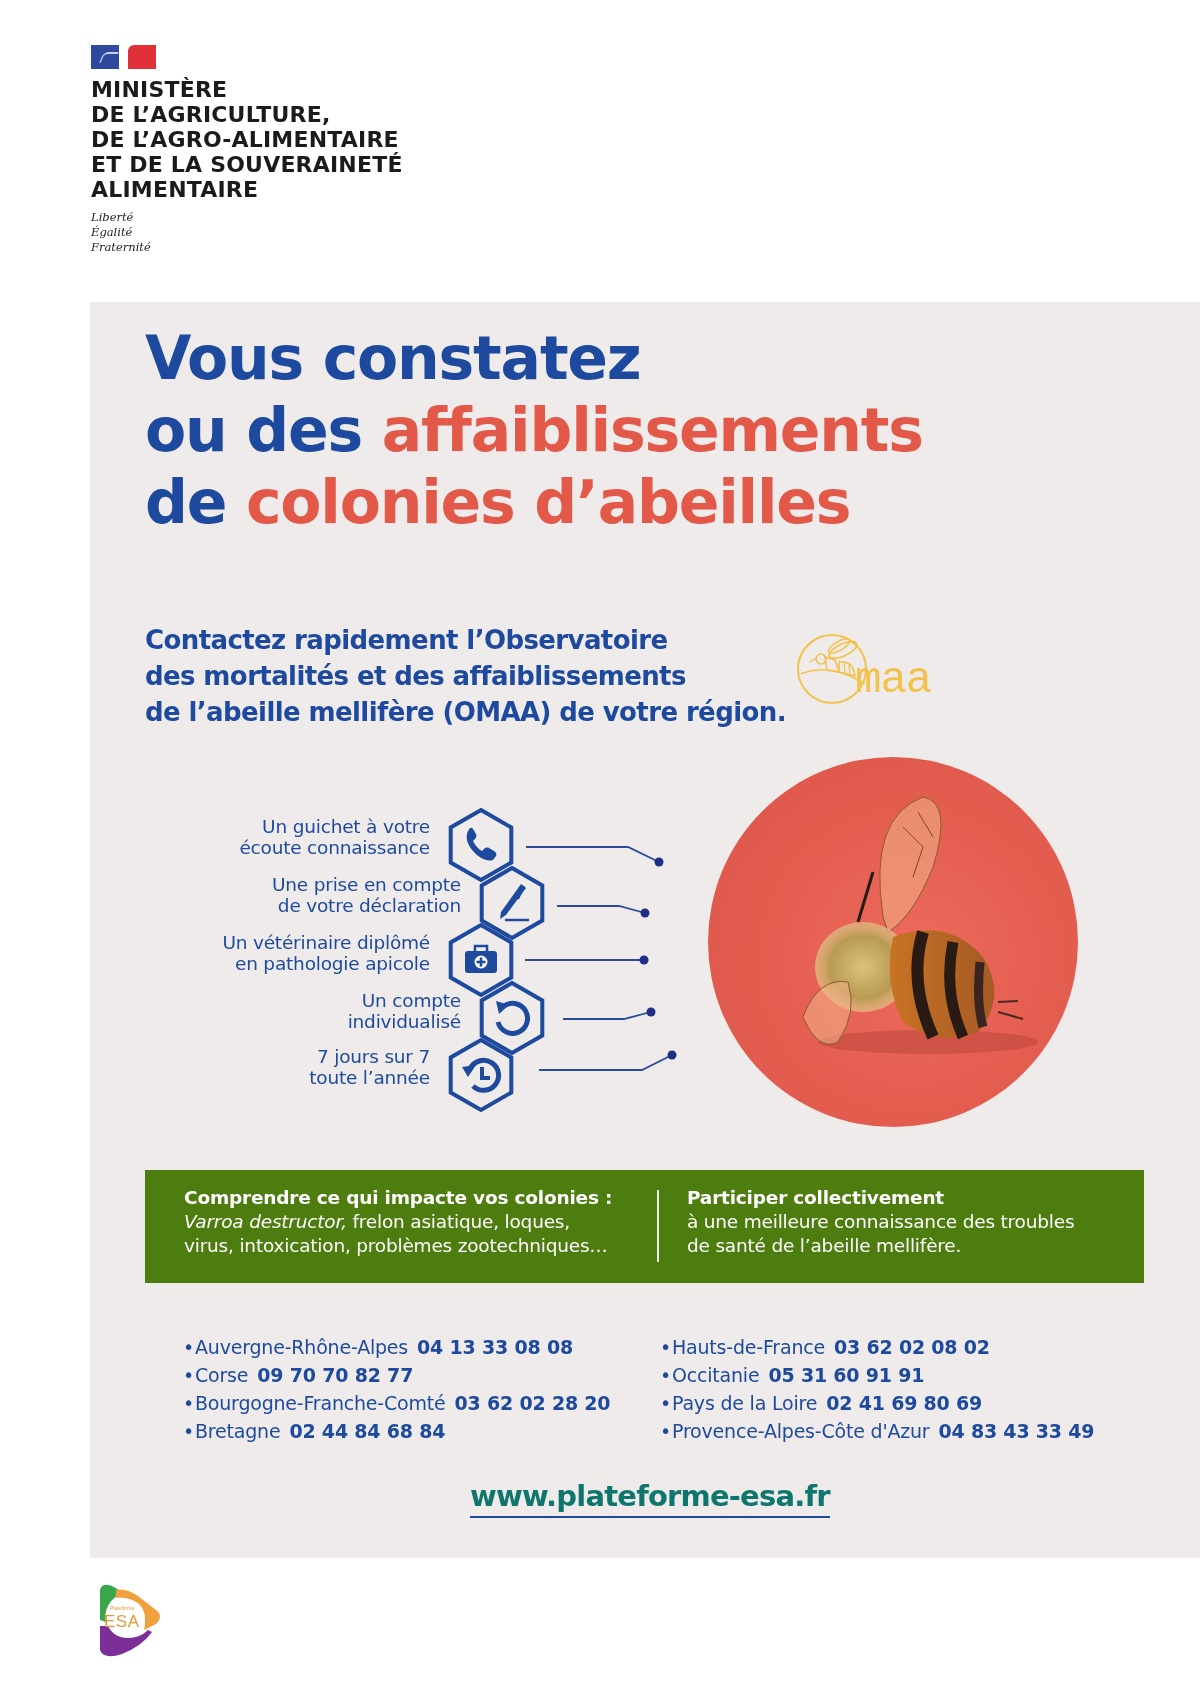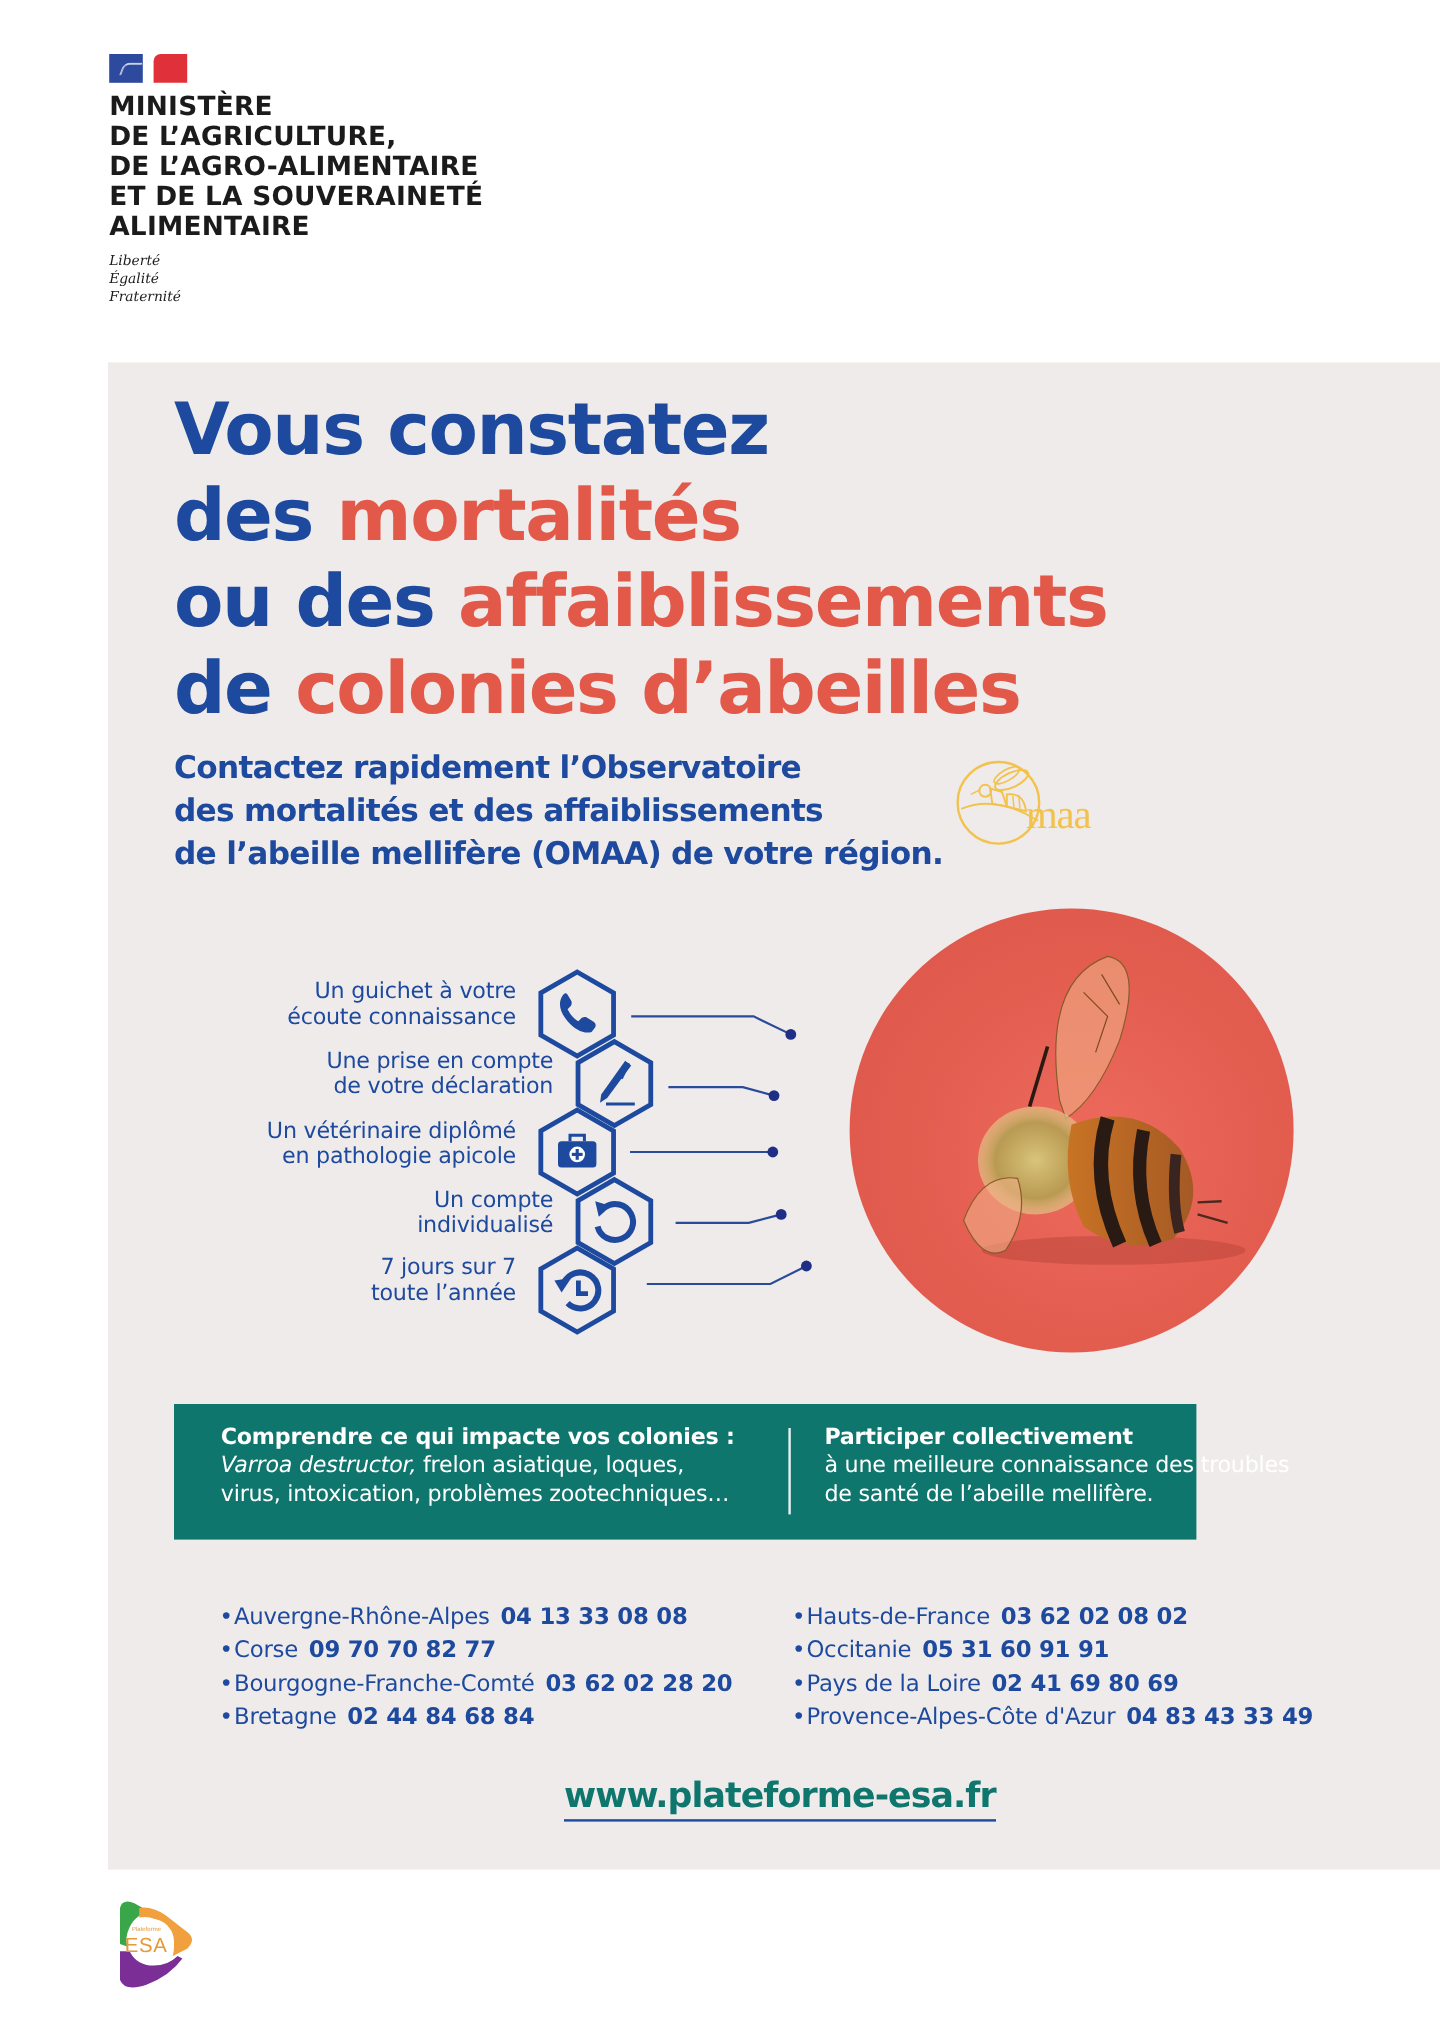--- a/index.html
+++ b/index.html
@@ -24,33 +24,33 @@
     
     .headline { position: absolute; left: 145px; top: 322px; font-family: "DejaVu Sans", sans-serif; font-weight: bold; font-size: 60px; line-height: 72px; letter-spacing: -1.2px; white-space: nowrap; }
     .headline .blue { color: #1d4a9e; }
     .headline .red { color: #e2594a; }
     .headline .line { display: block; }
 
     .subhead { position: absolute; left: 145px; top: 622px; font-family: "DejaVu Sans", sans-serif; font-weight: bold; font-size: 26px; line-height: 36px; color: #1d4a9e; letter-spacing: -0.6px; white-space: nowrap; }
 
     
     .omaa { position: absolute; left: 795px; top: 632px; width: 170px; height: 75px; }
-    .omaa-text { position: absolute; left: 60px; top: 26px; font-family: Liberation Serif, serif; font-size: 34px; line-height: 44px; color: #f3c24c; letter-spacing: -1px; }
+    .omaa-text { position: absolute; left: 60px; top: 26px; font-family: Liberation Mono, monospace; font-size: 44px; line-height: 44px; color: #f3c24c; letter-spacing: -1px; }
 
     
     .features { position: absolute; left: 16px; top: 0; width: 1200px; height: 1226px; pointer-events: none; }
     .features svg { position: absolute; left: 0; top: 0; }
     .feature-label { position: absolute; text-align: right; font-family: "DejaVu Sans", sans-serif; font-size: 18.5px; line-height: 21px; color: #1d4a9e; white-space: nowrap; letter-spacing: -0.2px; }
 
     
     .bee-circle { position: absolute; left: 708px; top: 757px; width: 370px; height: 370px; border-radius: 50%; overflow: hidden;
       background: radial-gradient(circle at 55% 55%, #ec6a5c 0%, #e35d4f 55%, #d9564a 100%); }
 
     
-    .info-box { position: absolute; left: 145px; top: 1170px; width: 852px; height: 113px; background: #0f766e; color: #ffffff; }
+    .info-box { position: absolute; left: 145px; top: 1170px; width: 999px; height: 113px; background: #4d7c0f; color: #ffffff; }
     .info-col { position: absolute; top: 16px; font-family: "DejaVu Sans", sans-serif; font-size: 18.5px; line-height: 24px; white-space: nowrap; letter-spacing: -0.2px; }
     .info-col .title { font-weight: bold; }
     .info-col.left { left: 39px; }
     .info-col.right { left: 542px; }
     .info-divider { position: absolute; left: 512px; top: 20px; width: 2px; height: 72px; background: #ffffff; opacity: 0.9; }
 
     
     .contacts { position: absolute; top: 1333px; font-family: "DejaVu Sans", sans-serif; font-size: 19px; line-height: 28px; color: #1d4a9e; white-space: nowrap; letter-spacing: -0.2px; }
     .contacts.left { left: 183px; }
     .contacts.right { left: 660px; }
@@ -84,21 +84,20 @@
     <div>Liberté</div>
     <div>Égalité</div>
     <div>Fraternité</div>
   </div>
 </div>
 
 <div class="panel"></div>
 
 <div class="headline">
   <span class="line"><span class="blue">Vous constatez</span></span>
-  <span class="line"><span class="blue">des </span><span class="red">mortalités</span></span>
   <span class="line"><span class="blue">ou des </span><span class="red">affaiblissements</span></span>
   <span class="line"><span class="blue">de </span><span class="red">colonies d’abeilles</span></span>
 </div>
 
 <div class="subhead">
   <div>Contactez rapidement l’Observatoire</div>
   <div>des mortalités et des affaiblissements</div>
   <div>de l’abeille mellifère (OMAA) de votre région.</div>
 </div>
 

